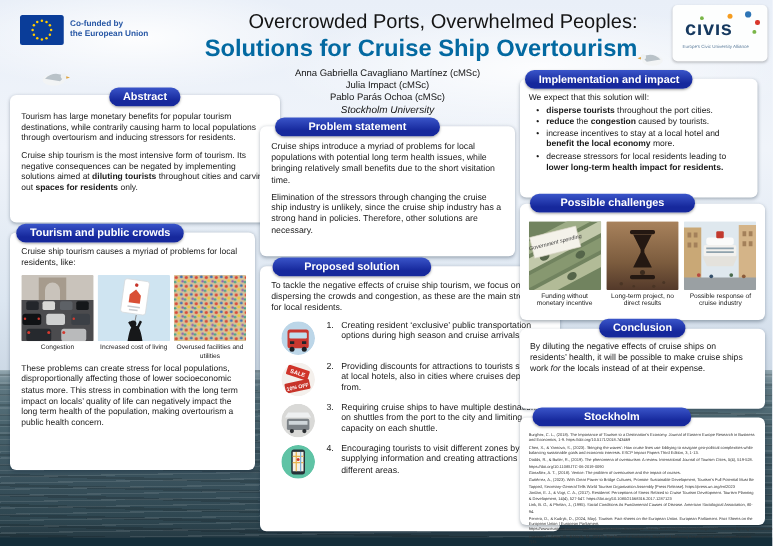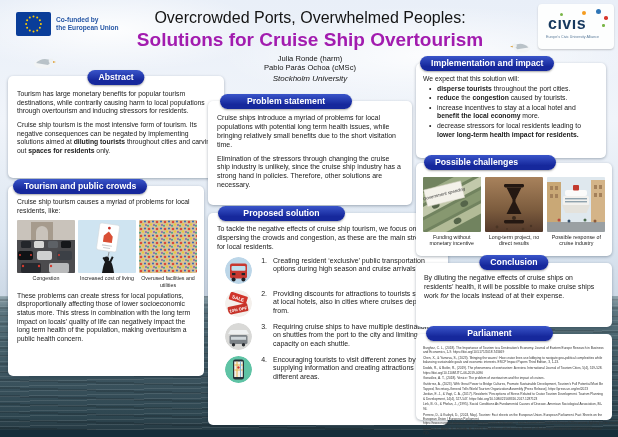--- a/index.html
+++ b/index.html
@@ -15,23 +15,23 @@
        background:
          repeating-linear-gradient(179deg, rgba(255,255,255,.10) 0 1px, rgba(255,255,255,0) 1px 5px),
          repeating-linear-gradient(1.5deg, rgba(0,0,0,.14) 0 2px, rgba(0,0,0,0) 2px 8px),
          linear-gradient(#93a7b0 0px,#5d7680 14px,#48626c 45px,#3a525d 85px,#2e4650 120px,#22343d 141px);}
   .deep{position:absolute;left:0;bottom:0;right:0;height:7px;background:#152e3a;}
 
   
   .eu-badge{position:absolute;left:16px;top:12px;display:flex;gap:5px;align-items:center;}
   .eu-flag{width:35px;height:24px;background:#0a3d99;border-radius:2px;position:relative;flex:0 0 auto;}
   .eu-text{font-size:6.6px;font-weight:bold;color:#2757a5;line-height:1.25;}
-  .titles{position:absolute;left:110px;top:9px;width:400px;text-align:center;}
+  .titles{position:absolute;left:110px;top:9px;width:400px;text-align:right;}
   .t1{font-size:16px;color:#141414;}
-  .t2{font-size:19px;font-weight:bold;color:#a21caf;margin-top:2px;}
+  .t2{font-size:19px;font-weight:bold;color:#0369a1;margin-top:2px;}
   .authors{position:absolute;left:110px;top:54px;width:400px;text-align:center;
            font-size:7.6px;line-height:1.22;color:#141414;}
   .affil{font-style:italic;font-size:8px;margin-top:1px;}
   .civis-card{position:absolute;right:4px;top:4px;width:76px;height:45px;background:#fdfefe;
               border-radius:4px;box-shadow:0 1px 2px rgba(0,0,0,.2);}
   .civis-word{position:absolute;left:10px;top:11px;font-size:16px;font-weight:bold;
               color:#16395f;letter-spacing:.5px;}
   .civis-tag{position:absolute;left:8px;top:31px;font-size:3.6px;color:#5a7b9a;}
   .dot{position:absolute;border-radius:50%;}
 
@@ -111,21 +111,22 @@
       <div>Co-funded by</div>
       <div>the European Union</div>
     </div>
   </div>
 
   <div class="titles">
     <div class="t1">Overcrowded Ports, Overwhelmed Peoples:</div>
     <div class="t2">Solutions for Cruise Ship Overtourism</div>
   </div>
   <div class="authors">
-    <div>Julia Ronde (harm)</div>
+    <div>Anna Gabriella Cavagliano Martínez (cMSc)</div>
+    <div>Julia Impact (cMSc)</div>
     <div>Pablo Parás Ochoa (cMSc)</div>
     <div class="affil">Stockholm University</div>
   </div>
 
   <div class="civis-card">
     <div class="civis-word">cıvıs</div>
     <span class="dot" style="left:22px;top:9px;width:3px;height:3px;background:#7ab648"></span>
     <span class="dot" style="left:44px;top:7px;width:4px;height:4px;background:#f59c20"></span>
     <span class="dot" style="left:58px;top:5px;width:5px;height:5px;background:#2e75b6"></span>
     <span class="dot" style="left:66px;top:12px;width:3.5px;height:3.5px;background:#d9372c"></span>
@@ -314,21 +315,21 @@
           <span class="bt"><span>increase incentives to stay at a local hotel and </span><span style="font-weight: bold;">benefit the local economy</span><span> more.</span></span>
         </div>
       <div class="bul">
           <span class="mk">•</span>
           <span class="bt"><span>decrease stressors for local residents leading to </span><span style="font-weight: bold;">lower long-term health impact for residents.</span></span>
         </div>
     </div>
   </div>
 
   <div class="panel" style="left:416px;top:163px;width:196px;height:93px">
-    <div class="pill" style="left:8px;top:-8px;min-width:110px;">Possible challenges</div>
+    <div class="pill" style="left:8px;top:-8px;min-width:110px;text-align:center">Possible challenges</div>
     <div style="padding:11px 6px 3px">
       <div class="figrow">
         <div class="fig">
           <div class="im" style="width:58px;height:55px">
             <svg width="58" height="55" viewBox="0 0 58 55">
               <rect width="58" height="55" fill="#71835f"></rect>
               <g transform="rotate(-28 29 27)">
                 <rect x="-10" y="4" width="80" height="9" fill="#9dac86"></rect>
                 <rect x="-10" y="16" width="80" height="9" fill="#c2c9ab"></rect>
                 <rect x="-10" y="28" width="80" height="9" fill="#879870"></rect>
@@ -414,21 +415,21 @@
   </div>
 
   <div class="panel" style="left:416px;top:263px;width:196px;height:64px">
     <div class="pill center" style="top:-8px">Conclusion</div>
     <div class="txt" style="padding:11px 8px 4px;font-size:6.9px">
       <p><span>By diluting the negative effects of cruise ships on residents’ health, it will be possible to make cruise ships work </span><span style="font-style: italic;">for</span><span> the locals instead of at their expense.</span></p>
     </div>
   </div>
 
   <div class="panel" style="left:416px;top:334px;width:196px;height:86px">
-    <div class="pill" style="left:10px;top:-8px;min-width:105px;text-align:center">Parliament</div>
+    <div class="pill" style="left:10px;top:-8px;min-width:105px;text-align:center">Stockholm</div>
     <div class="refs">
       <div class="ref">Burghez, C. L., (2018). The Importance of Tourism to a Destination's Economy. Journal of Eastern Europe Research in Business and Economics, 1-9. https://doi.org/10.5171/2018.743469</div>
       <div class="ref">Chen, X., &amp; Yarnova, S., (2023). 'Bringing the waves': How cruise lines use lobbying to navigate geo-political complexities while balancing sustainable goals and economic interests. ESCP Impact Papers Third Edition, 3, 1-13.</div>
       <div class="ref">Dodds, R., &amp; Butler, R., (2019). The phenomena of overtourism: A review. International Journal of Tourism Cities, 5(4), 519-528. https://doi.org/10.1108/IJTC-06-2019-0090</div>
       <div class="ref">González, A. T., (2018). Venice: The problem of overtourism and the impact of cruises.</div>
       <div class="ref">Gutiérrez, A., (2023). With Great Power to Bridge Cultures, Promote Sustainable Development, Tourism's Full Potential Must Be Tapped, Secretary-General Tells World Tourism Organization Assembly [Press Release]. https://press.un.org/en/2023</div>
       <div class="ref">Jordan, E. J., &amp; Vogt, C. A., (2017). Residents' Perceptions of Stress Related to Cruise Tourism Development. Tourism Planning &amp; Development, 14(4), 527-547. https://doi.org/10.1080/21568316.2017.1287123</div>
       <div class="ref">Link, B. G., &amp; Phelan, J., (1995). Social Conditions As Fundamental Causes of Disease. American Sociological Association, 80-94.</div>
       <div class="ref">Perrero, D., &amp; Kudryk, D., (2024, May). Tourism: Fact sheets on the European Union. European Parliament. Fact Sheets on the European Union | European Parliament. https://www.europarl.europa.eu/factsheets/en/sheet/126/tourism#:~:text=Tourism%20is%20a%20major%20economic,fighting%20economic%20decline%20and%20unemployment</div>
       <div class="ref">Upshaw, D., Amyx, D., &amp; Hardy, M., (2017). The Nature of Exclusivity. Journal of Marketing Development and Competitiveness, 7(3).</div>

